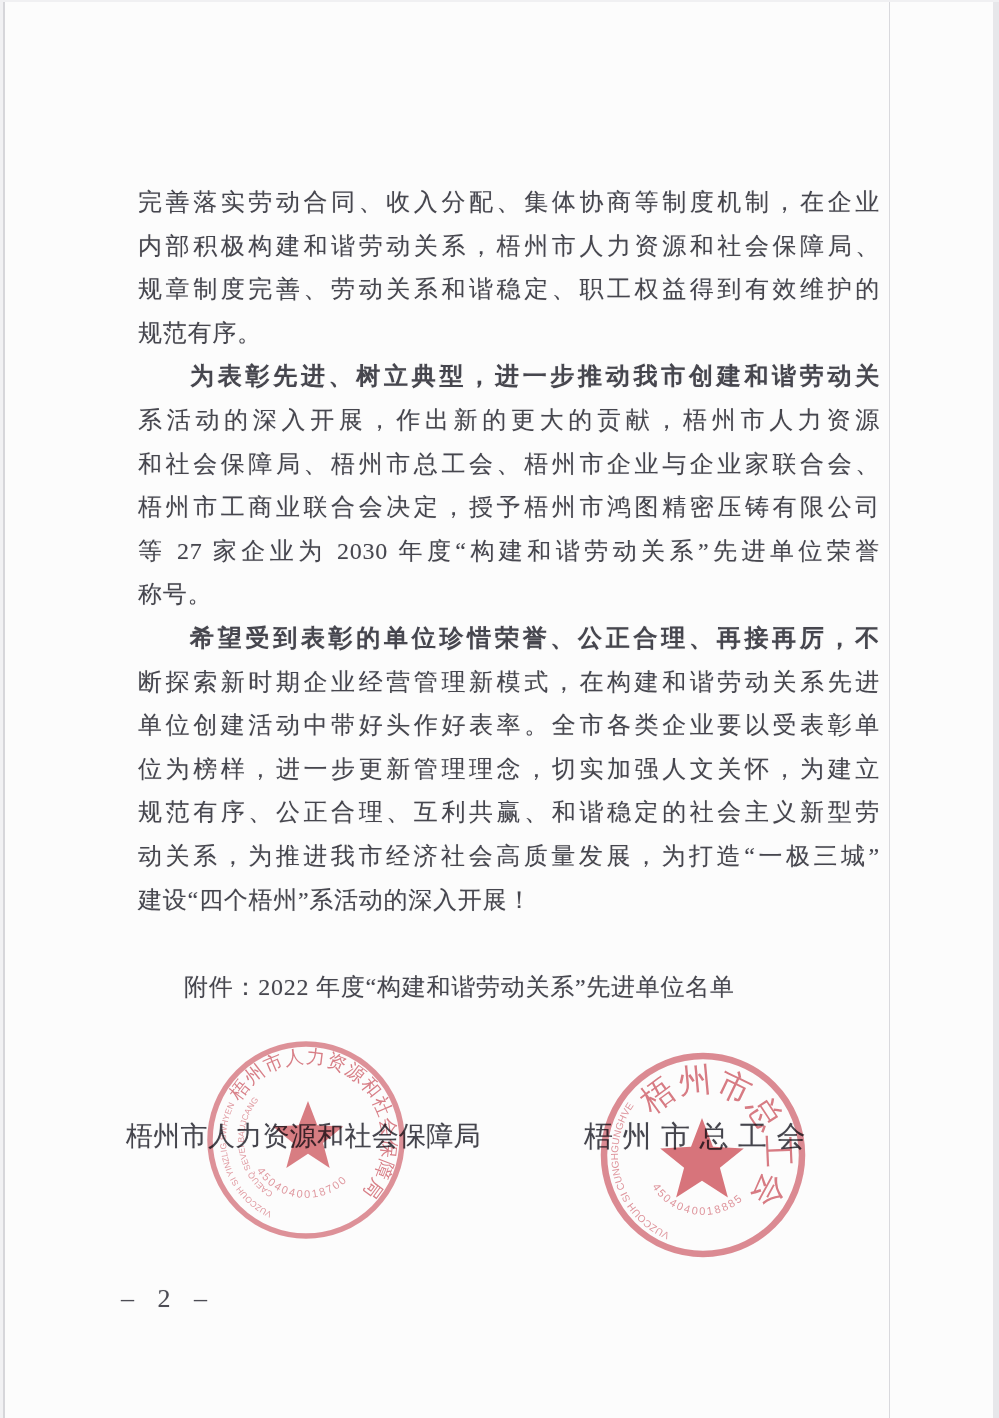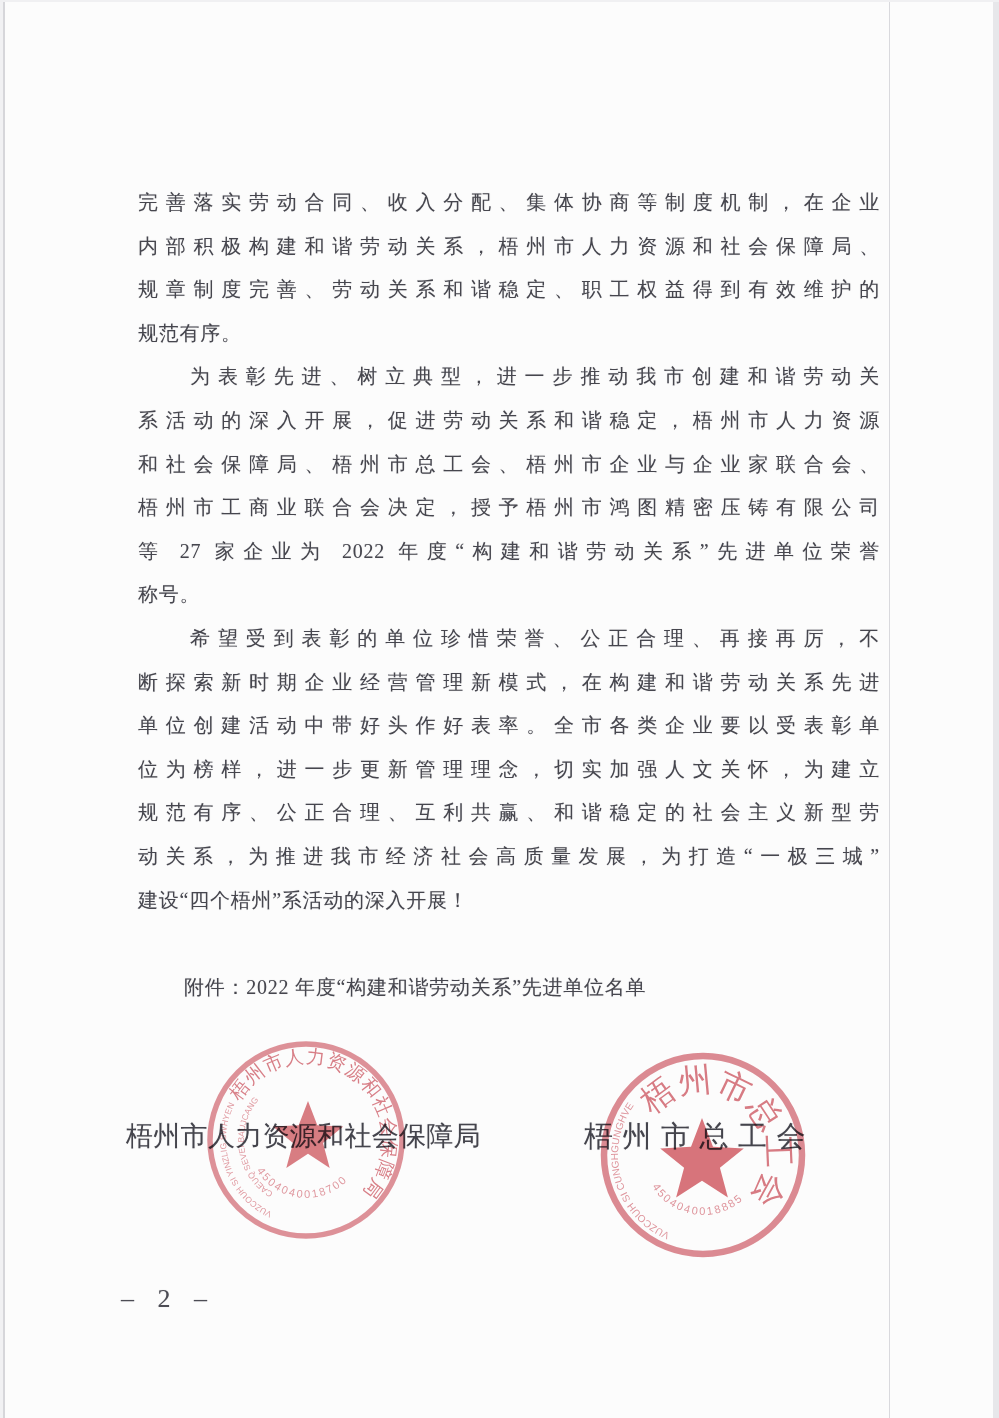--- a/index.html
+++ b/index.html
@@ -11,27 +11,27 @@
   
   .edge-left-line{position:absolute;left:3px;top:0;width:2px;height:1418px;background:#d6d6da;}
   .edge-left-strip{position:absolute;left:0;top:0;width:3px;height:1418px;background:#f1f1f3;}
   .edge-right-line{position:absolute;left:889px;top:0;width:1px;height:1418px;background:#d9d9dd;}
   .edge-right-strip{position:absolute;left:993px;top:0;width:6px;height:1418px;background:#e7e7ea;}
   .edge-top-line{position:absolute;left:0;top:0;width:999px;height:2px;background:#f0f0f2;}
 
   
   .doc-body{
     position:absolute;left:138px;top:181px;width:742px;
-    font-size:20px;line-height:43.6px;letter-spacing:0.75px;
+    font-size:24px;line-height:43.6px;letter-spacing:0.75px;
     color:#46464e;
     text-shadow:0 0 1px rgba(70,70,80,0.25);
   }
   .line{text-align:justify;text-align-last:justify;white-space:nowrap;}
   .line.short{text-align-last:left;}
-  .line.indent{text-indent:52px;}
+  .line.indent{text-indent:52px;font-weight:bold;}
   .line.blank{height:43.6px;}
   .line.attachment{text-align-last:left;text-indent:46px;margin-top:0;white-space:nowrap;}
 
   
   .sig{position:absolute;color:#44444c;white-space:nowrap;line-height:1;
        text-shadow:0 0 1px rgba(70,70,80,0.25);}
   .sig-left{left:126px;top:1123px;font-size:27px;letter-spacing:0.3px;}
   .sig-right{left:584px;top:1122px;font-size:29px;letter-spacing:9.5px;}
 
   
@@ -57,24 +57,24 @@
   <div class="edge-right-line"></div>
   <div class="edge-right-strip"></div>
   <div class="edge-top-line"></div>
 
   <div class="doc-body">
     <div class="line">完善落实劳动合同、收入分配、集体协商等制度机制，在企业</div>
     <div class="line">内部积极构建和谐劳动关系，梧州市人力资源和社会保障局、</div>
     <div class="line">规章制度完善、劳动关系和谐稳定、职工权益得到有效维护的</div>
     <div class="line short">规范有序。</div>
     <div class="line indent">为表彰先进、树立典型，进一步推动我市创建和谐劳动关</div>
-    <div class="line">系活动的深入开展，促进劳动关系和谐稳定，梧州市人力资源</div>
+    <div class="line">系活动的深入开展，作出新的更大的贡献，梧州市人力资源</div>
     <div class="line">和社会保障局、梧州市总工会、梧州市企业与企业家联合会、</div>
     <div class="line">梧州市工商业联合会决定，授予梧州市鸿图精密压铸有限公司</div>
-    <div class="line">等 27 家企业为 2022 年度“构建和谐劳动关系”先进单位荣誉</div>
+    <div class="line">等 27 家企业为 2030 年度“构建和谐劳动关系”先进单位荣誉</div>
     <div class="line short">称号。</div>
     <div class="line indent">希望受到表彰的单位珍惜荣誉、公正合理、再接再厉，不</div>
     <div class="line">断探索新时期企业经营管理新模式，在构建和谐劳动关系先进</div>
     <div class="line">单位创建活动中带好头作好表率。全市各类企业要以受表彰单</div>
     <div class="line">位为榜样，进一步更新管理理念，切实加强人文关怀，为建立</div>
     <div class="line">规范有序、公正合理、互利共赢、和谐稳定的社会主义新型劳</div>
     <div class="line">动关系，为推进我市经济社会高质量发展，为打造“一极三城”</div>
     <div class="line short">建设“四个梧州”系活动的深入开展！</div>
     <div class="line blank"></div>
     <div class="line attachment">附件：2022 年度“构建和谐劳动关系”先进单位名单</div>

